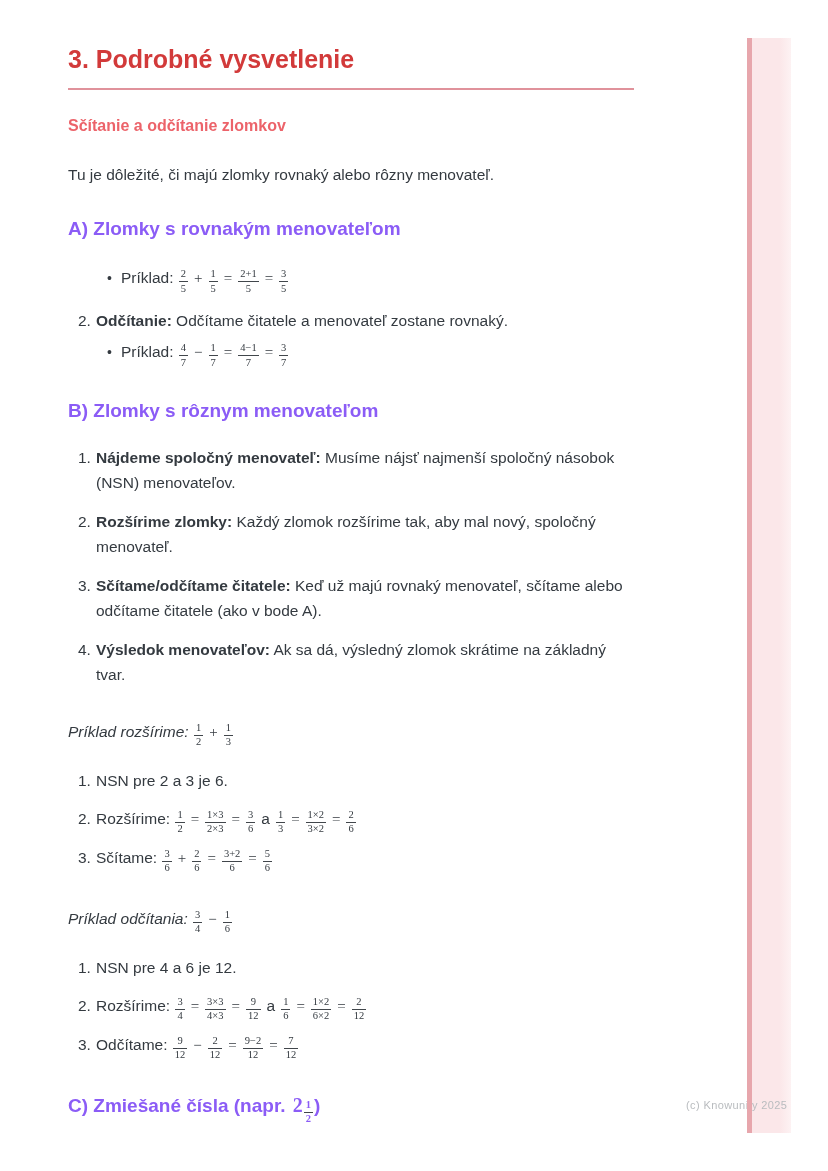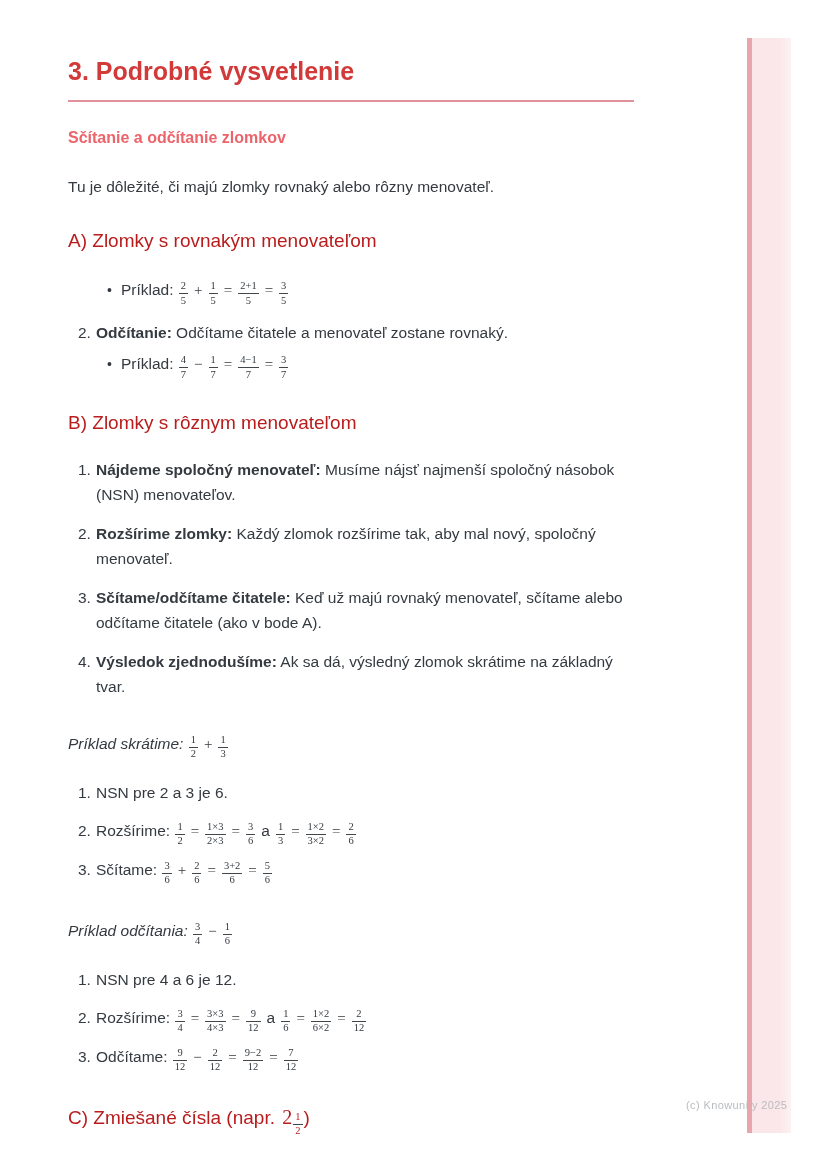--- a/index.html
+++ b/index.html
@@ -1,25 +1,25 @@
 <!DOCTYPE html>
 <html><head>
 <meta charset="utf-8">
 <style>
   html,body{margin:0;padding:0;}
   body{
     width:828px;height:1171px;position:relative;background:#ffffff;
     font-family:"Liberation Sans", sans-serif;color:#343a40;overflow:hidden;
   }
-  .content{position:absolute;left:68px;top:12px;width:566px;}
+  .content{position:absolute;left:68px;top:0;width:566px;}
   h1{margin:45px 0 0;font-size:25px;font-weight:bold;color:#d23a3a;line-height:1.15;}
   .title-rule{margin:14px 0 0;border:none;border-top:2px solid #e0929b;height:0;}
   h2{margin:26px 0 0;font-size:16px;font-weight:bold;color:#ec636a;line-height:1.2;}
   .intro{margin:28px 0 0;font-size:15.5px;line-height:1.5;}
-  h3{margin:32px 0 0;font-size:19px;font-weight:normal;color:#b91c1c;line-height:1.2;}
+  h3{margin:32px 0 0;font-size:19px;font-weight:bold;color:#8b5cf6;line-height:1.2;}
   .plist{margin-top:22px;}
   .plist-item{margin-top:14px;font-size:15.5px;line-height:25px;padding-left:28px;}
   .plist-item:first-child{margin-top:0;}
   .num{display:inline-block;width:28px;margin-left:-28px;text-align:left;padding-left:10px;box-sizing:border-box;}
   .bullet-row{margin-left:11px;margin-top:4px;line-height:30px;white-space:nowrap;}
   .bullet{display:inline-block;margin-right:9px;font-size:14px;}
   .ex-intro{margin:30px 0 0;font-size:15.5px;line-height:30px;}
   .ital{font-style:italic;}
   .steps{margin-top:18px;}
   .step{margin-top:8px;font-size:15.5px;line-height:30px;padding-left:28px;white-space:nowrap;}
@@ -65,24 +65,24 @@
       <div><span class="num">2.</span><b>Odčítanie:</b> <span>Odčítame čitatele a menovateľ zostane rovnaký.</span></div>
       <div class="bullet-row"><span class="bullet">•</span><span>Príklad:</span> <span class="math"><span class="frac"><span class="fn">4</span><span class="fd">7</span></span><span class="mop">−</span><span class="frac"><span class="fn">1</span><span class="fd">7</span></span><span class="mop">=</span><span class="frac"><span class="fn">4−1</span><span class="fd">7</span></span><span class="mop">=</span><span class="frac"><span class="fn">3</span><span class="fd">7</span></span></span></div>
     </div>
   </div>
 
   <h3>B) Zlomky s rôznym menovateľom</h3>
   <div class="plist">
     <div class="plist-item"><span class="num">1.</span><b>Nájdeme spoločný menovateľ:</b> <span>Musíme nájsť najmenší spoločný násobok (NSN) menovateľov.</span></div>
     <div class="plist-item"><span class="num">2.</span><b>Rozšírime zlomky:</b> <span>Každý zlomok rozšírime tak, aby mal nový, spoločný menovateľ.</span></div>
     <div class="plist-item"><span class="num">3.</span><b>Sčítame/odčítame čitatele:</b> <span>Keď už majú rovnaký menovateľ, sčítame alebo odčítame čitatele (ako v bode A).</span></div>
-    <div class="plist-item"><span class="num">4.</span><b>Výsledok zjednodušíme:</b> <span>Ak sa dá, výsledný zlomok skrátime na základný tvar.</span></div>
+    <div class="plist-item"><span class="num">4.</span><b>Výsledok menovateľov:</b> <span>Ak sa dá, výsledný zlomok skrátime na základný tvar.</span></div>
   </div>
 
-  <p class="ex-intro"><span class="ital">Príklad skrátime:</span> <span class="math"><span class="frac"><span class="fn">1</span><span class="fd">2</span></span><span class="mop">+</span><span class="frac"><span class="fn">1</span><span class="fd">3</span></span></span></p>
+  <p class="ex-intro"><span class="ital">Príklad rozšírime:</span> <span class="math"><span class="frac"><span class="fn">1</span><span class="fd">2</span></span><span class="mop">+</span><span class="frac"><span class="fn">1</span><span class="fd">3</span></span></span></p>
   <div class="steps">
     <div class="step"><span class="num">1.</span><span>NSN pre 2 a 3 je 6.</span></div>
     <div class="step"><span class="num">2.</span><span>Rozšírime:</span> <span class="math"><span class="frac"><span class="fn">1</span><span class="fd">2</span></span><span class="mop">=</span><span class="frac"><span class="fn">1×3</span><span class="fd">2×3</span></span><span class="mop">=</span><span class="frac"><span class="fn">3</span><span class="fd">6</span></span><span class="mtext">a</span><span class="frac"><span class="fn">1</span><span class="fd">3</span></span><span class="mop">=</span><span class="frac"><span class="fn">1×2</span><span class="fd">3×2</span></span><span class="mop">=</span><span class="frac"><span class="fn">2</span><span class="fd">6</span></span></span></div>
     <div class="step"><span class="num">3.</span><span>Sčítame:</span> <span class="math"><span class="frac"><span class="fn">3</span><span class="fd">6</span></span><span class="mop">+</span><span class="frac"><span class="fn">2</span><span class="fd">6</span></span><span class="mop">=</span><span class="frac"><span class="fn">3+2</span><span class="fd">6</span></span><span class="mop">=</span><span class="frac"><span class="fn">5</span><span class="fd">6</span></span></span></div>
   </div>
 
   <p class="ex-intro"><span class="ital">Príklad odčítania:</span> <span class="math"><span class="frac"><span class="fn">3</span><span class="fd">4</span></span><span class="mop">−</span><span class="frac"><span class="fn">1</span><span class="fd">6</span></span></span></p>
   <div class="steps">
     <div class="step"><span class="num">1.</span><span>NSN pre 4 a 6 je 12.</span></div>
     <div class="step"><span class="num">2.</span><span>Rozšírime:</span> <span class="math"><span class="frac"><span class="fn">3</span><span class="fd">4</span></span><span class="mop">=</span><span class="frac"><span class="fn">3×3</span><span class="fd">4×3</span></span><span class="mop">=</span><span class="frac"><span class="fn">9</span><span class="fd">12</span></span><span class="mtext">a</span><span class="frac"><span class="fn">1</span><span class="fd">6</span></span><span class="mop">=</span><span class="frac"><span class="fn">1×2</span><span class="fd">6×2</span></span><span class="mop">=</span><span class="frac"><span class="fn">2</span><span class="fd">12</span></span></span></div>

